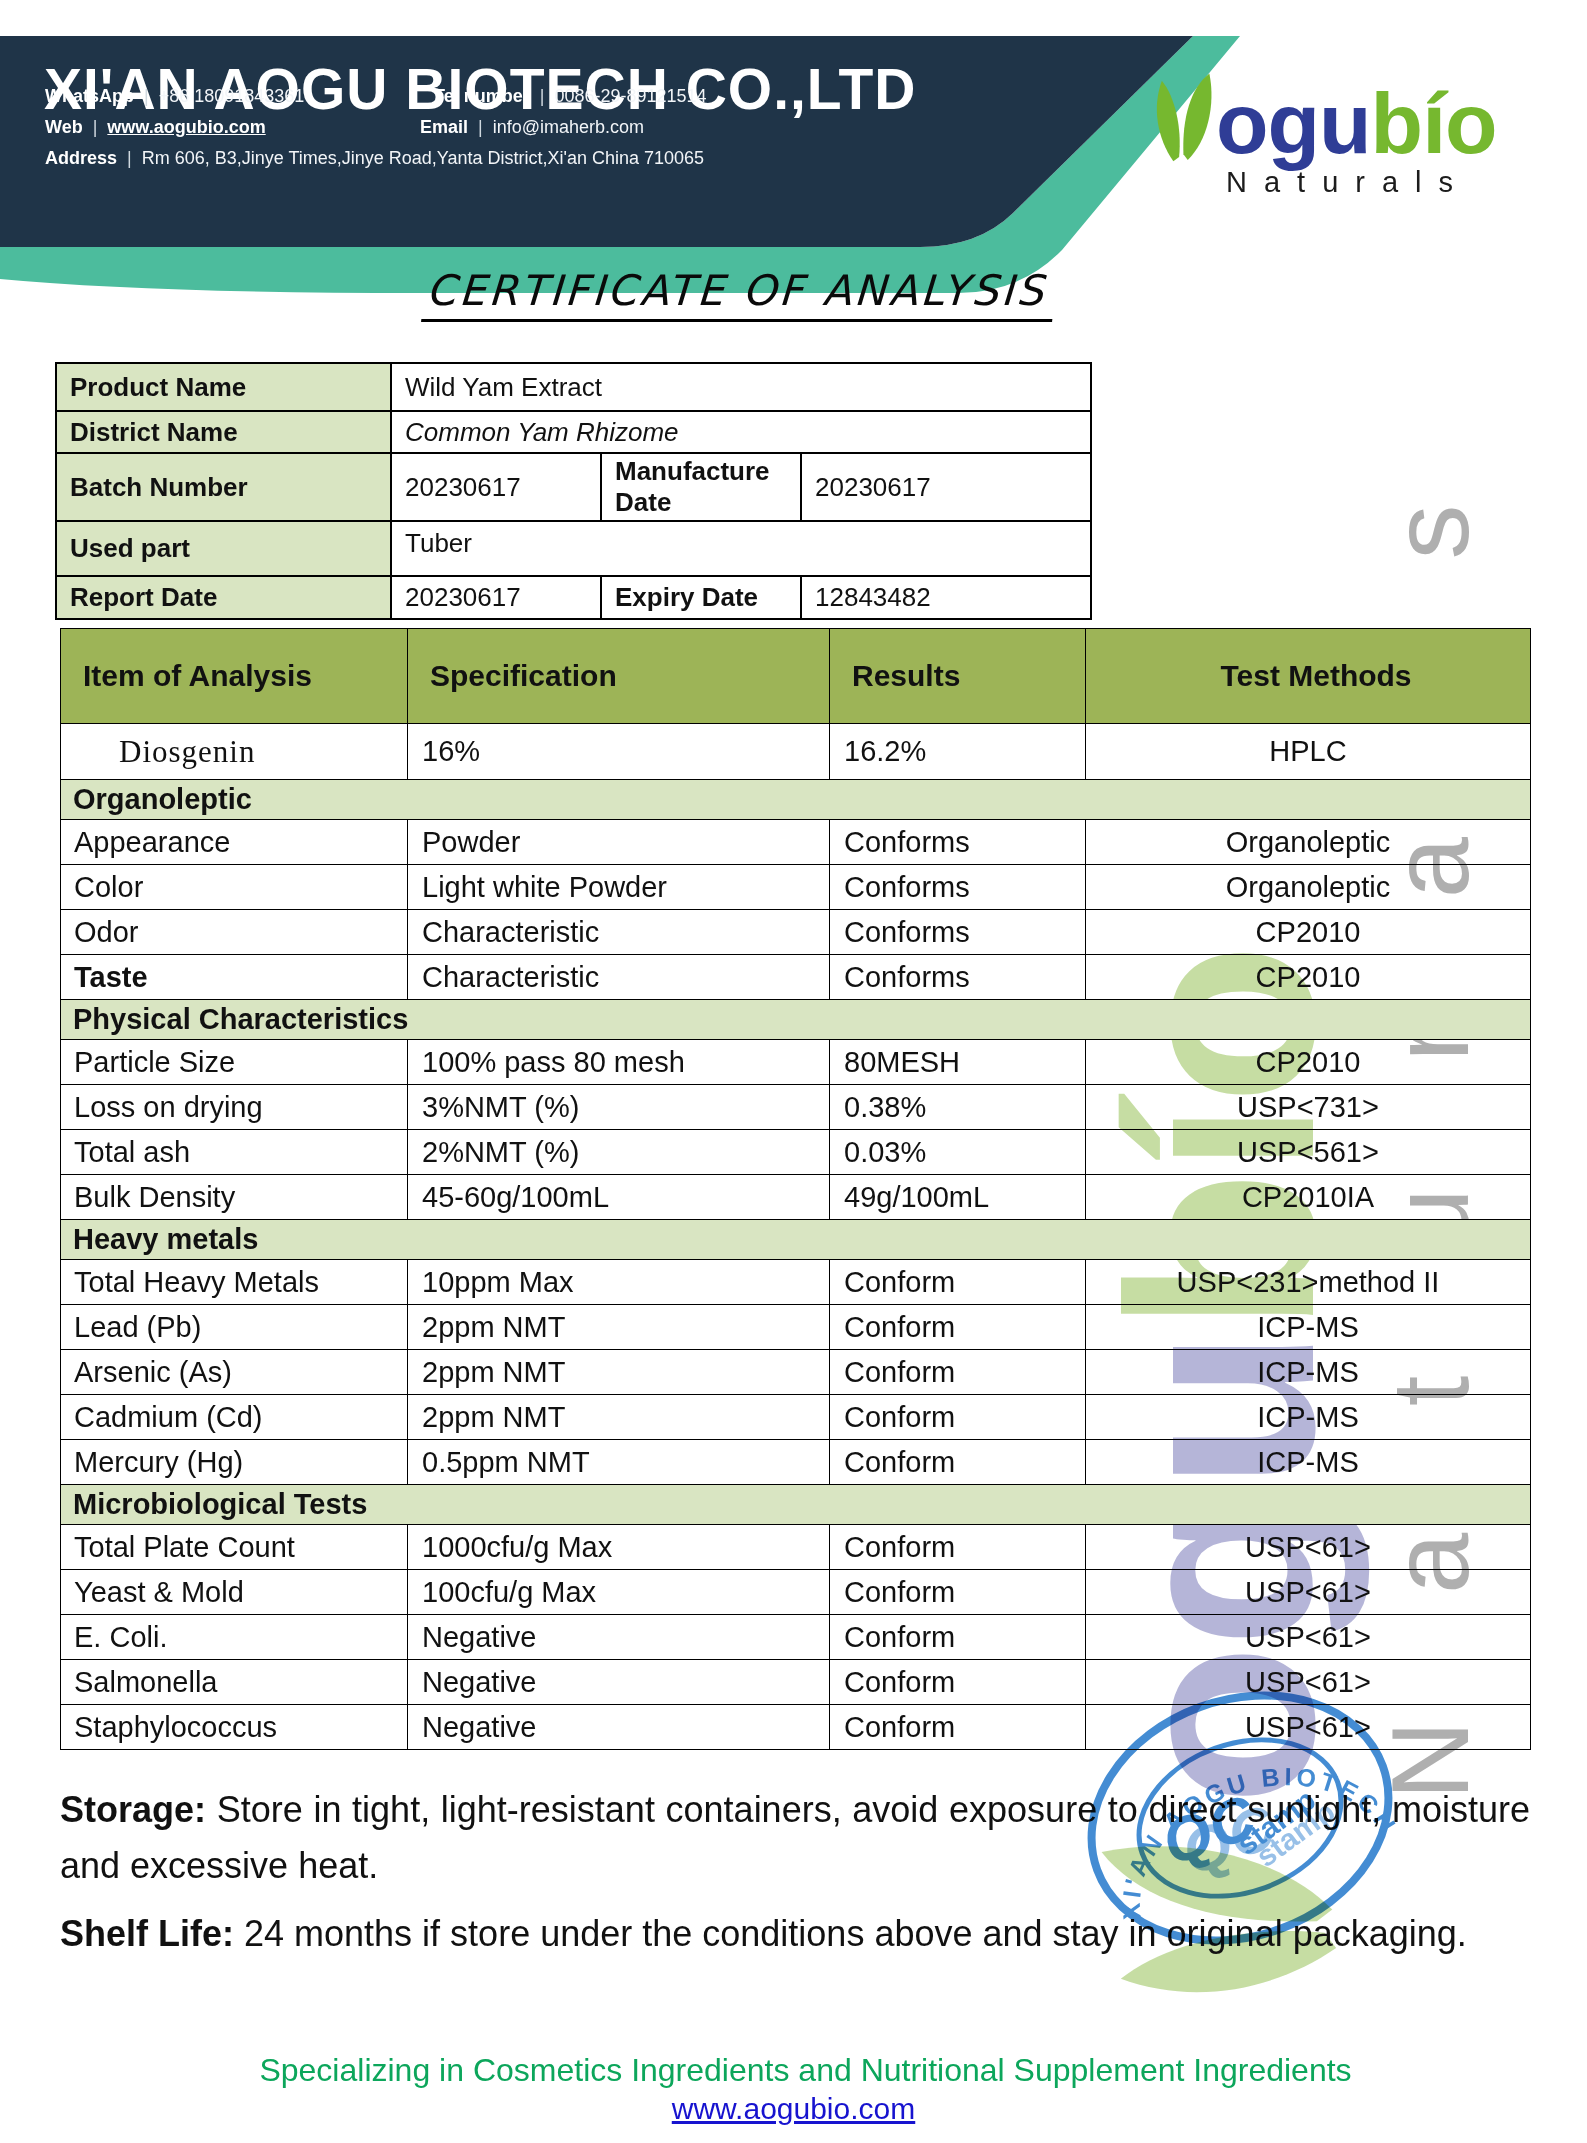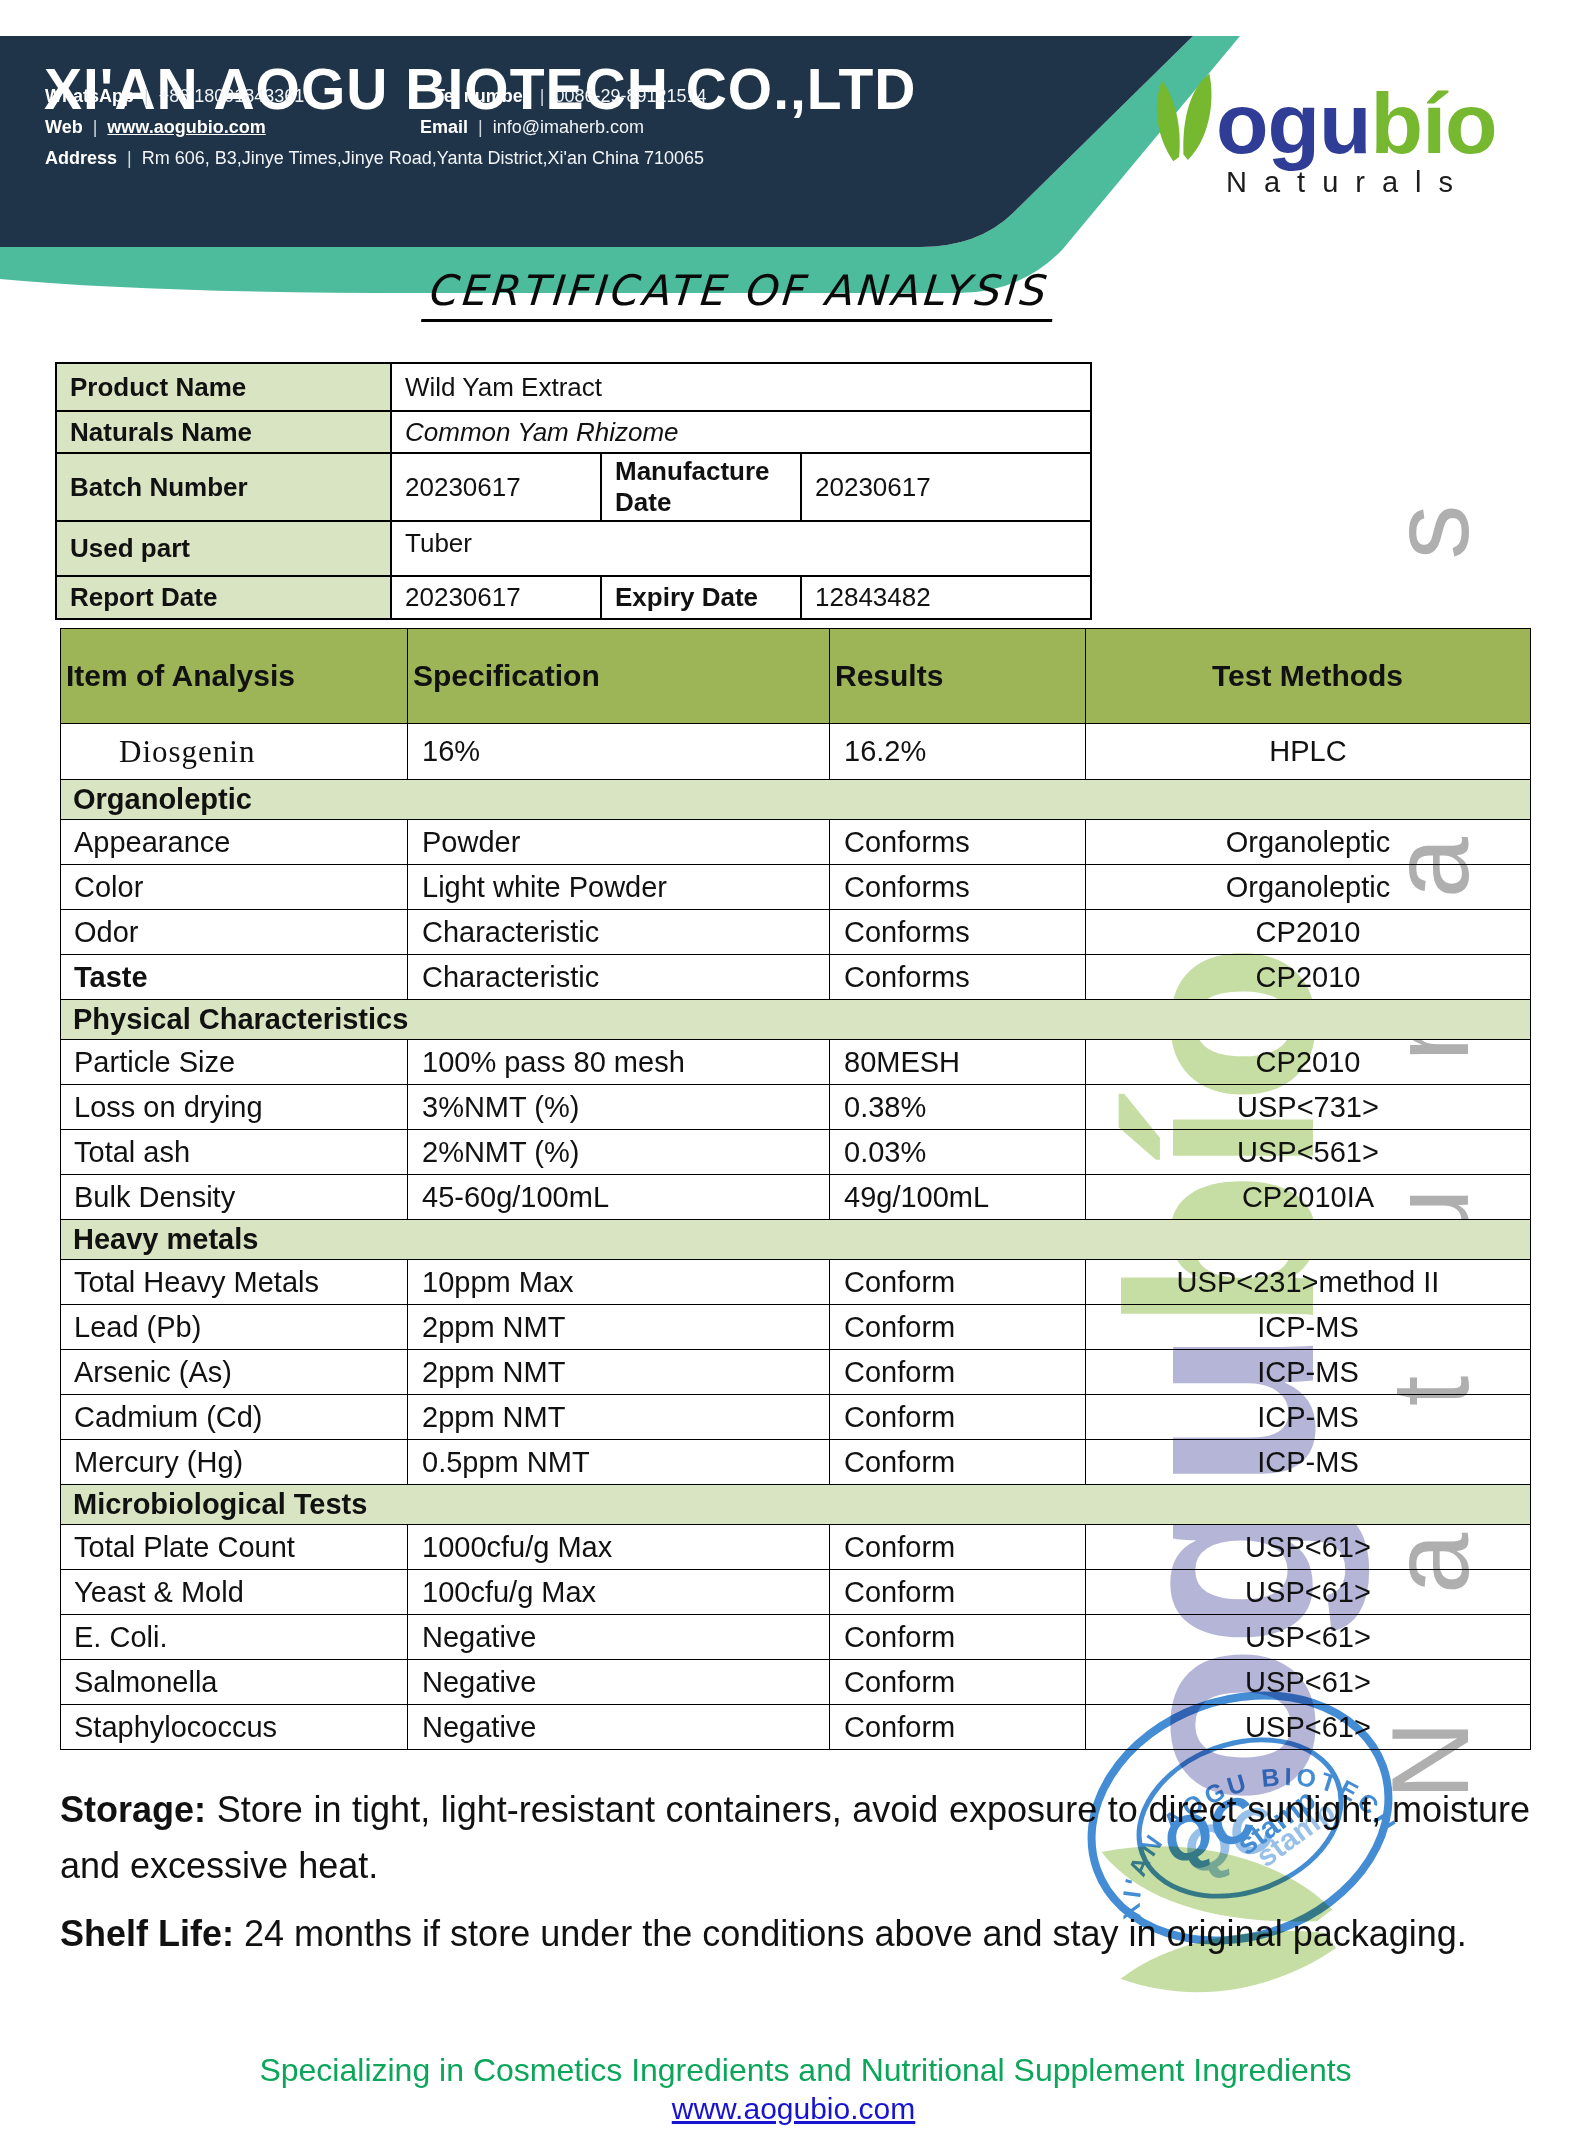--- a/index.html
+++ b/index.html
@@ -39,21 +39,21 @@
   .info-table td.ital { font-style:italic; }
   .r-prod { height:48px; } .r-bot { height:42px; } .r-batch { height:42px; }
   .r-used { height:55px; vertical-align:top; } .r-rep { height:43px; }
 
   
   .main-table { position:absolute; left:60px; top:628px; width:1470px; z-index:2;
                 border-collapse:collapse; table-layout:fixed; }
   .main-table th, .main-table td { border:1.6px solid #000; font-size:29px; vertical-align:middle;
                 background:transparent; padding:0 6px; }
   .main-table thead th { background:#9db457; text-align:left; font-size:30px; height:94px;
-                padding-left:5px; font-weight:bold; }
+                padding-left:22px; font-weight:bold; }
   .main-table thead th.c4h { text-align:center; }
   .main-table td.c1 { padding-left:13px; }
   .main-table td.c2, .main-table td.c3 { padding-left:14px; }
   .main-table td.c4 { text-align:center; }
   .main-table tr.r { height:45px; }
   .main-table tr.assay { height:56px; }
   .main-table tr.assay td.c1 { font-family:"Liberation Serif","DejaVu Serif",serif;
                 padding-left:58px; font-size:31px; letter-spacing:1px; }
   .main-table tr.band { height:40px; }
   .main-table tr.band td { background:#d9e5c2; font-weight:bold; padding-left:12px; }
@@ -140,21 +140,21 @@
         <col style="width:210px">
         <col style="width:200px">
         <col style="width:290px">
       </colgroup>
     <tbody>
         <tr class="r-prod">
       <td class="lab">Product Name</td>
       <td colspan="3">Wild Yam Extract</td>
     </tr>
     <tr class="r-bot">
-      <td class="lab">Naturals Name</td>
+      <td class="lab">District Name</td>
       <td colspan="3" class="ital">Common Yam Rhizome</td>
     </tr>
     <tr class="r-batch">
       <td class="lab">Batch Number</td>
       <td>20230617</td>
       <td class="lab2">Manufacture Date</td>
       <td>20230617</td>
     </tr>
     <tr class="r-used">
       <td class="lab" style="vertical-align:middle;">Used part</td>

